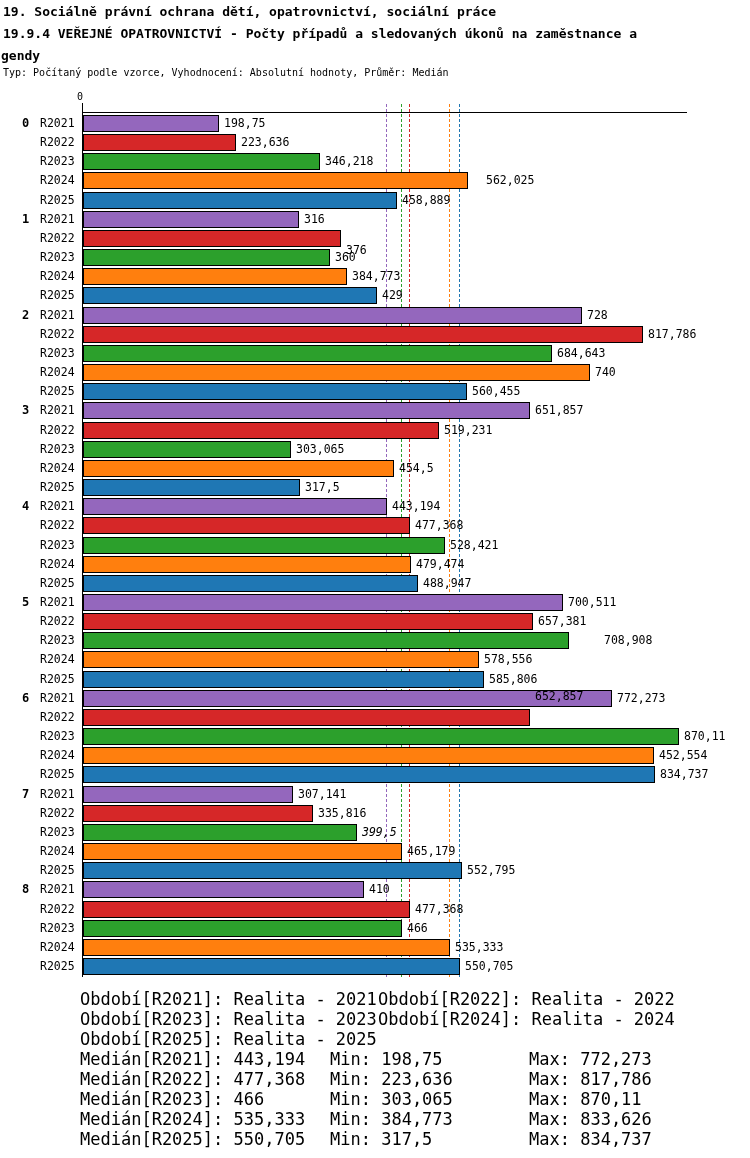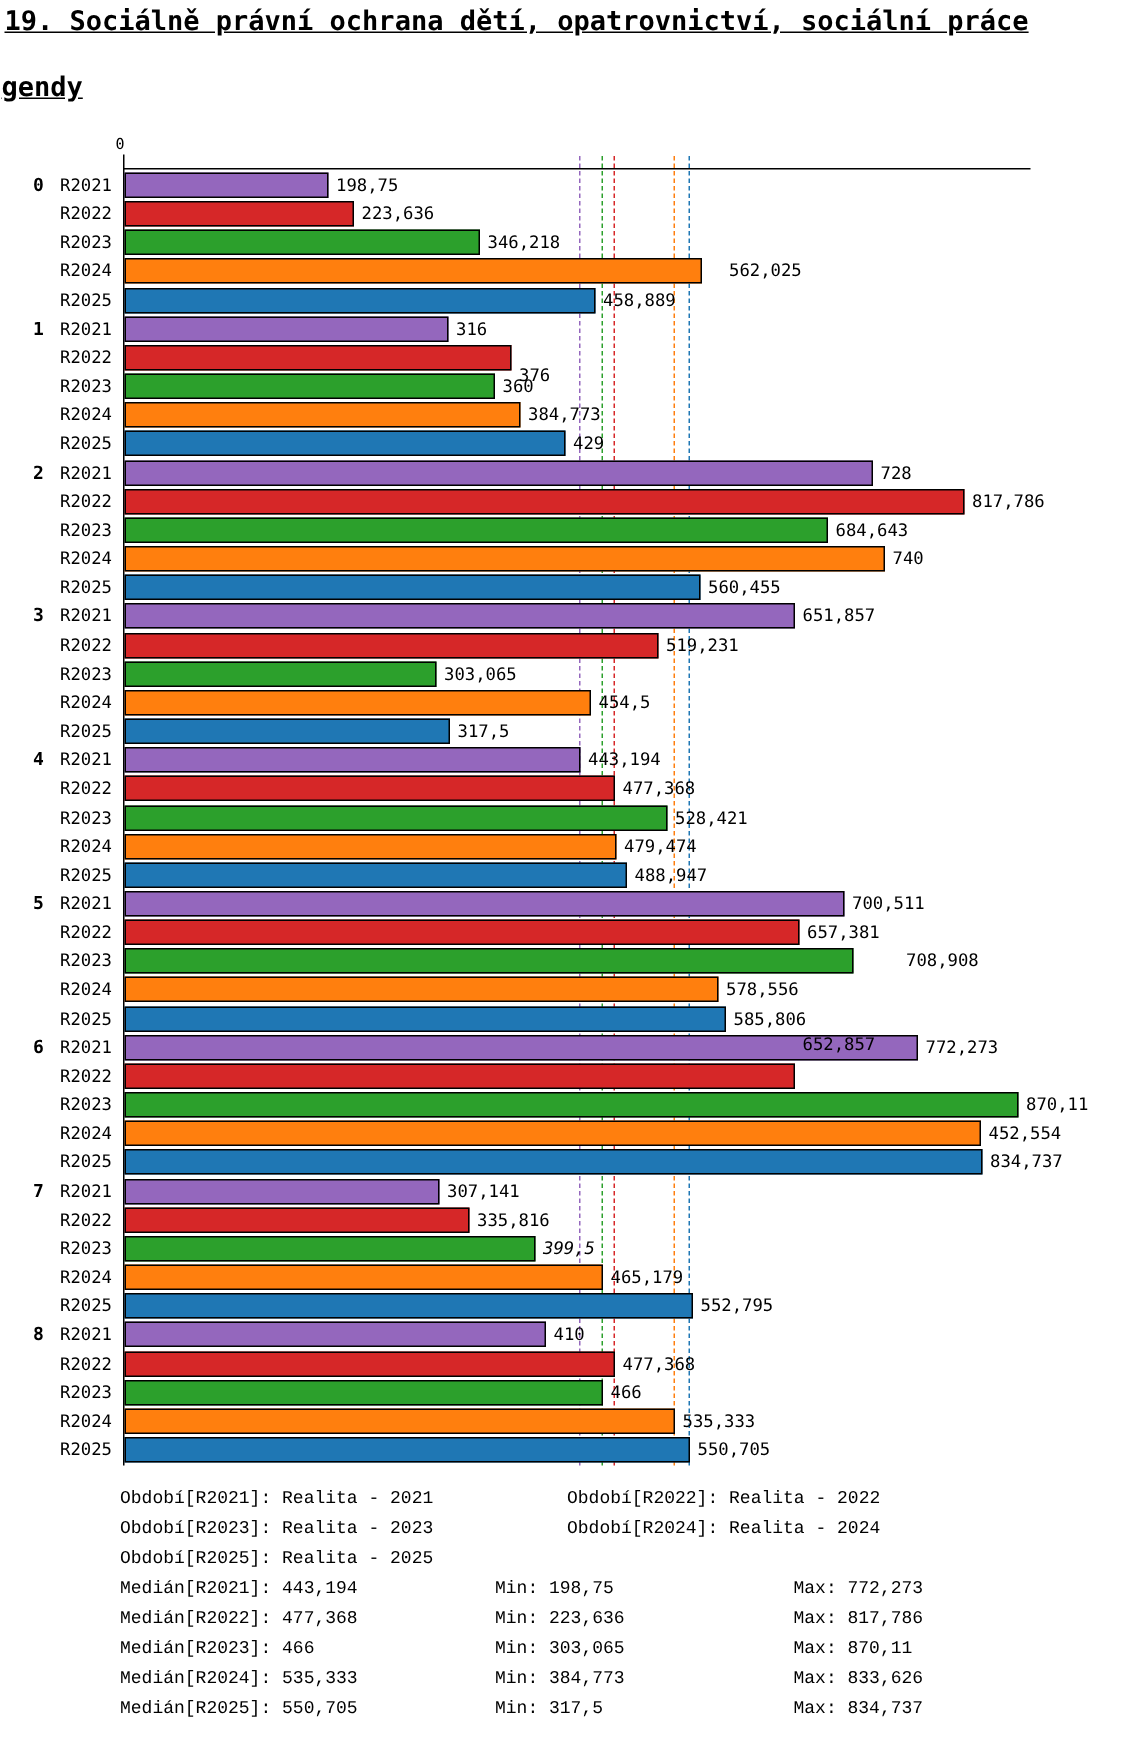--- a/index.html
+++ b/index.html
@@ -5,38 +5,40 @@
   html,body{margin:0;padding:0;background:#ffffff;}
   #page{
     position:relative;
     width:750px;height:1158px;
     background:#ffffff;
     font-family:"DejaVu Sans Mono","Liberation Mono",monospace;
     color:#000000;
     overflow:hidden;
   }
   .abs{position:absolute;white-space:pre;}
-  .title-line{font-weight:bold;font-size:18px;letter-spacing:0px;text-decoration:underline;}
+  .title-line{font-weight:bold;font-size:13px;letter-spacing:0px;}
   .subtitle{font-size:10px;}
   .zero-label{font-size:10px;}
   .axis-line{position:absolute;background:#000000;}
   .bar{position:absolute;box-sizing:border-box;border:1px solid #000000;height:17px;}
   .bar-value{position:absolute;font-size:11.5px;line-height:17px;height:17px;}
   .year-label{position:absolute;font-size:11.5px;line-height:17px;height:17px;}
   .group-label{position:absolute;font-size:12px;font-weight:bold;line-height:17px;height:17px;}
   .median-line{position:absolute;width:0;border-left:1px dashed #000;}
-  .legend-text,.stat-text{position:absolute;font-size:12px;line-height:14px;font-family:Liberation Mono, monospace;}
+  .legend-text,.stat-text{position:absolute;font-size:17px;line-height:14px;}
 </style>
 </head>
 <body>
 
 <div id="page">
 
   <div class="abs title-line" style="left:3px;top:4px;">19. Sociálně právní ochrana dětí, opatrovnictví, sociální práce</div>
+  <div class="abs title-line" style="left:3px;top:26px;">19.9.4 VEŘEJNÉ OPATROVNICTVÍ - Počty případů a sledovaných úkonů na zaměstnance a</div>
   <div class="abs title-line" style="left:1px;top:48px;">gendy</div>
+  <div class="abs subtitle" style="left:3px;top:67px;">Typ: Počítaný podle vzorce, Vyhodnocení: Absolutní hodnoty, Průměr: Medián</div>
 
   <div>
     <div class="abs zero-label" style="left:77px;top:91px;">0</div>
     <div class="axis-line" style="left:82px;top:103px;width:1px;height:874px;"></div>
     <div class="axis-line" style="left:82px;top:112px;width:605px;height:1px;"></div>
     <div id="markers-layer">
         <div class="median-line" style="left: 385.588px; top: 104px; height: 873px; border-left-color: rgb(148, 103, 189);"></div>
         <div class="median-line" style="left: 401.21px; top: 104px; height: 873px; border-left-color: rgb(44, 160, 44);"></div>
         <div class="median-line" style="left: 408.997px; top: 104px; height: 873px; border-left-color: rgb(214, 39, 40);"></div>
         <div class="median-line" style="left: 448.703px; top: 104px; height: 873px; border-left-color: rgb(255, 127, 14);"></div>

